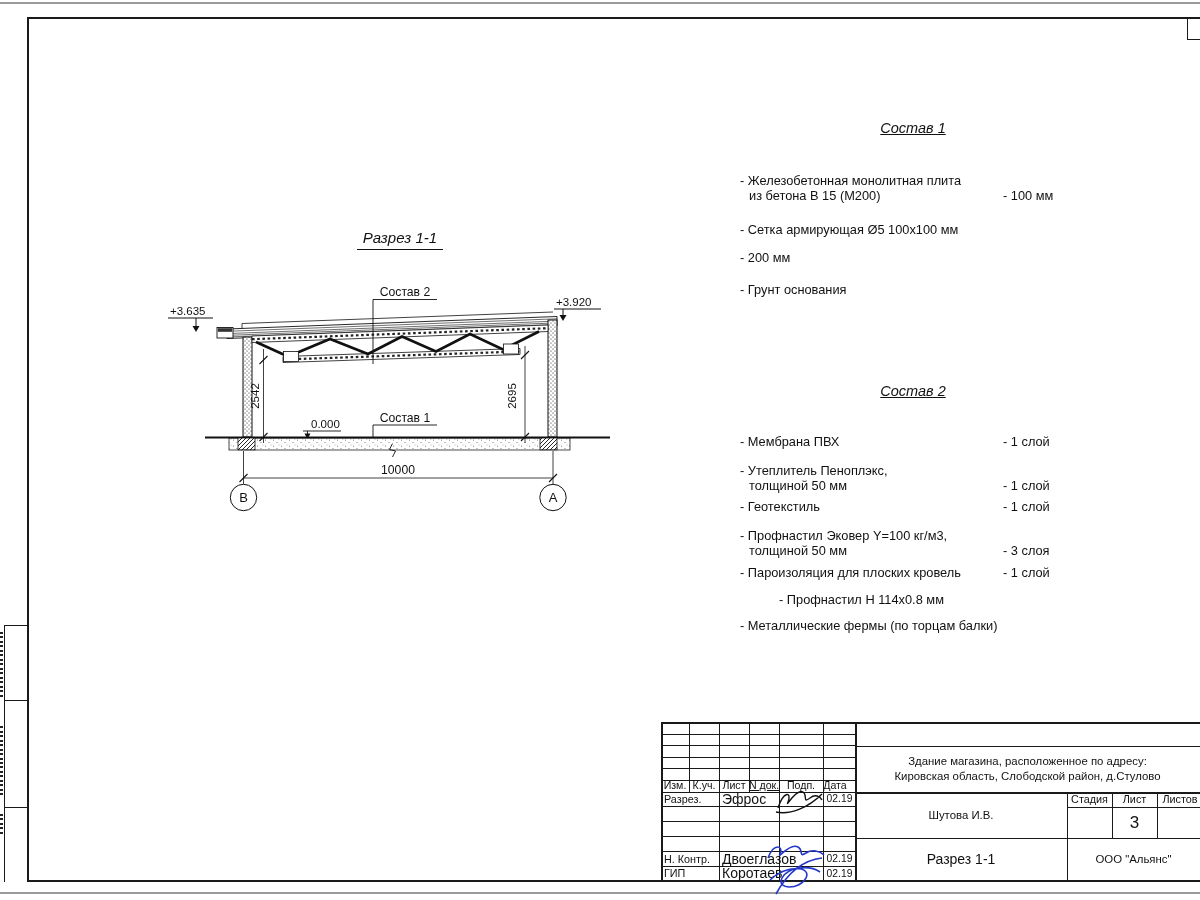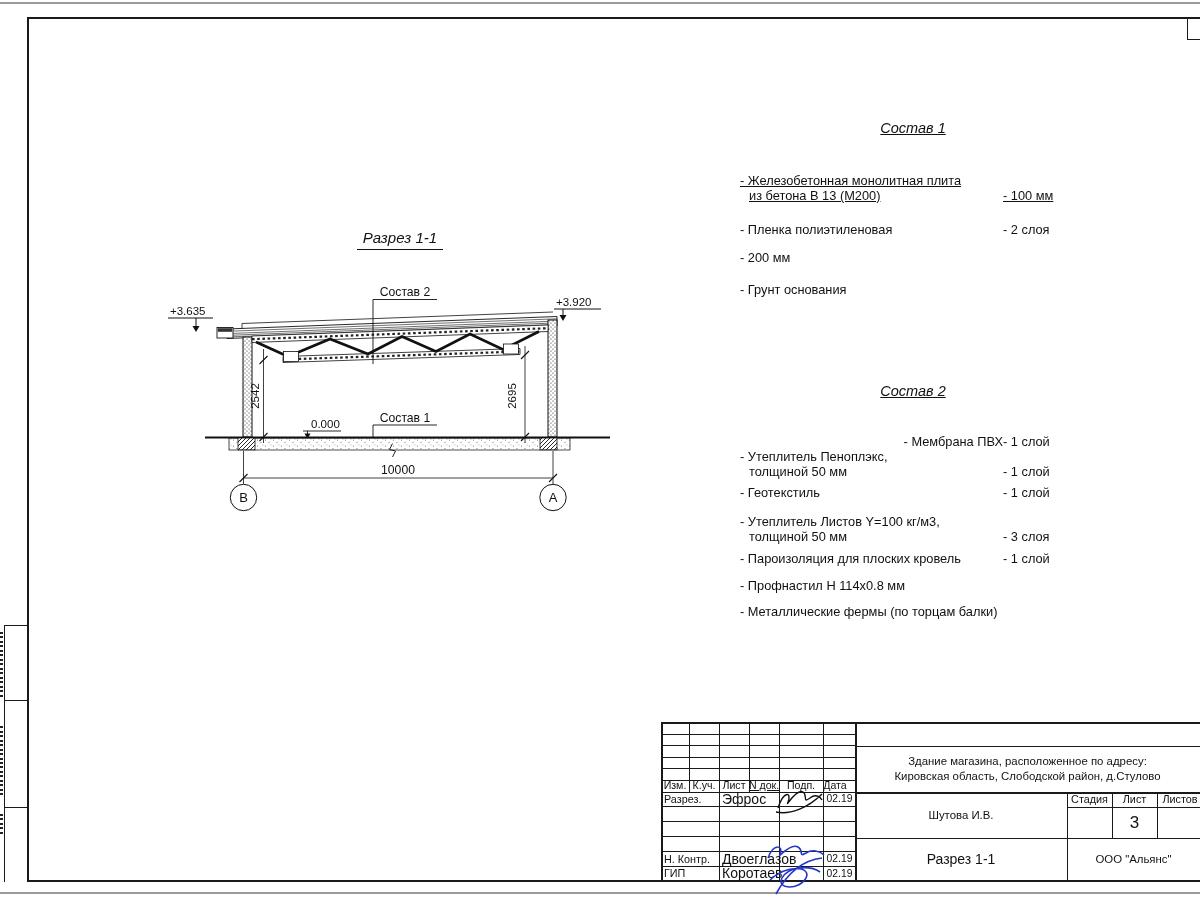--- a/index.html
+++ b/index.html
@@ -18,30 +18,30 @@
   
   .list-block{position:absolute;left:740px;width:334px;}
   .list-title{font-size:14.5px;font-style:italic;text-decoration:underline;text-align:center;
               padding-left:12px;white-space:nowrap;}
   .list-rows{margin-top:38px;}
   .li-row{position:relative;display:flex;align-items:flex-end;}
   .li-text{width:263px;}
   .li-line{font-size:12.8px;line-height:14.8px;white-space:nowrap;}
   .li-line.l2{padding-left:9px;}
   .li-val{font-size:12.8px;line-height:14.8px;white-space:nowrap;}
-  #list1-rows .li-row:nth-of-type(1){margin-bottom:19px;text-decoration:underline;}
+  #list1-rows .li-row:nth-of-type(1){margin-bottom:19px;}
   #list1-rows .li-row:nth-of-type(2){margin-bottom:14px;}
   #list1-rows .li-row:nth-of-type(3){margin-bottom:17px;}
   #list1-rows .li-row:nth-of-type(4){margin-bottom:17px;}
-  #list2-rows .li-row:nth-of-type(1){text-align:right;}
+  #list2-rows .li-row:nth-of-type(1){margin-bottom:14px;}
   #list2-rows .li-row:nth-of-type(2){margin-bottom:7px;}
   #list2-rows .li-row:nth-of-type(3){margin-bottom:14px;}
   #list2-rows .li-row:nth-of-type(4){margin-bottom:7px;}
   #list2-rows .li-row:nth-of-type(5){margin-bottom:12px;}
-  #list2-rows .li-row:nth-of-type(6){margin-bottom:12px;}
+  #list2-rows .li-row:nth-of-type(6){margin-bottom:12px;margin-left:39px;}
   
   .tb-text{position:absolute;display:flex;align-items:center;justify-content:center;
            text-align:center;font-size:11px;line-height:13px;white-space:nowrap;}
   .tb-rows{position:absolute;left:661px;top:791.5px;width:194px;height:89.5px;}
   .tb-row{height:14.92px;display:flex;align-items:center;overflow:visible;}
   .tb-role{width:58px;padding-left:3px;font-size:10.8px;white-space:nowrap;}
   .tb-name{width:58px;font-size:14px;white-space:nowrap;}
   .tb-sigsp{width:44px;}
   .tb-date{width:31px;text-align:center;font-size:10.3px;}
   svg text{font-family:"Liberation Sans", sans-serif;fill:#111;}
@@ -185,33 +185,33 @@
     </g>
   </svg>
 
   <div class="list-block" style="top:120px;">
     <div class="list-title">Состав 1</div>
     <div class="list-rows" id="list1-rows">
 
         <div class="li-row">
           <div class="li-text">
             <div class="li-line">- Железобетонная  монолитная плита</div>
-            <div class="li-line l2">из бетона В 13 (М200)</div>
+            <div class="li-line l2">из бетона В 15 (М200)</div>
           </div>
           <div class="li-val">- 100 мм</div>
         </div>
 
-
-        <div class="li-row">
-          <div class="li-text">
-            <div class="li-line">- Пленка полиэтиленовая</div>
-
-          </div>
-          <div class="li-val">-  2 слоя</div>
-        </div>
+        <div class="li-row">
+          <div class="li-text">
+            <div class="li-line">- Сетка армирующая Ø5 100х100 мм</div>
+
+          </div>
+
+        </div>
+
 
         <div class="li-row">
           <div class="li-val">- 200 мм</div>
         </div>
 
         <div class="li-row">
           <div class="li-text">
             <div class="li-line">- Грунт основания</div>
 
           </div>
@@ -243,21 +243,21 @@
         <div class="li-row">
           <div class="li-text">
             <div class="li-line">- Геотекстиль</div>
 
           </div>
           <div class="li-val">- 1 слой</div>
         </div>
 
         <div class="li-row">
           <div class="li-text">
-            <div class="li-line">- Утеплитель Листов Y=100 кг/м3,</div>
+            <div class="li-line">- Профнастил Эковер Y=100 кг/м3,</div>
             <div class="li-line l2">толщиной 50 мм</div>
           </div>
           <div class="li-val">- 3 слоя</div>
         </div>
 
         <div class="li-row">
           <div class="li-text">
             <div class="li-line">- Пароизоляция для плоских кровель</div>
 
           </div>

